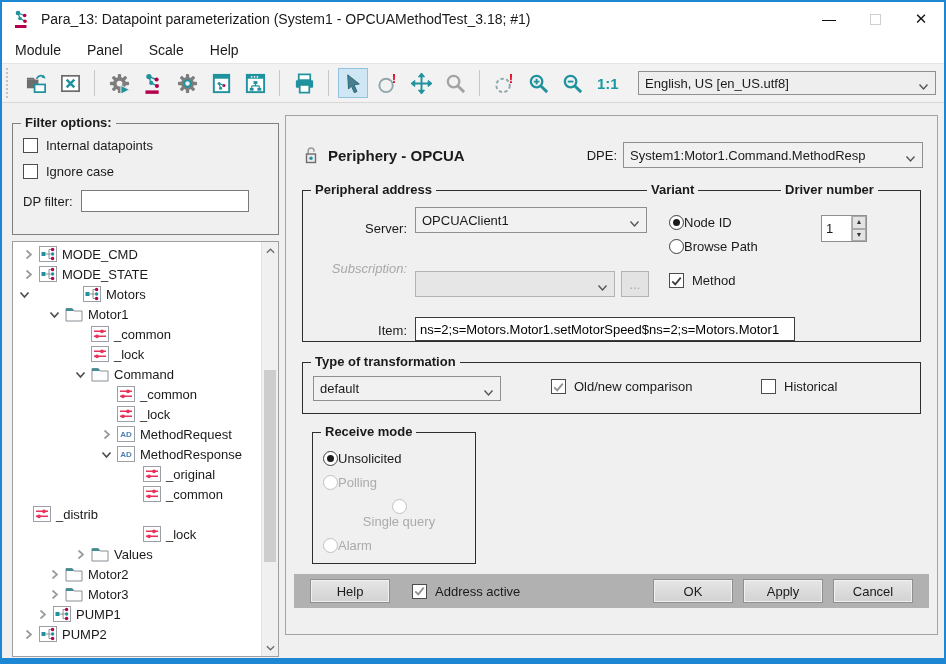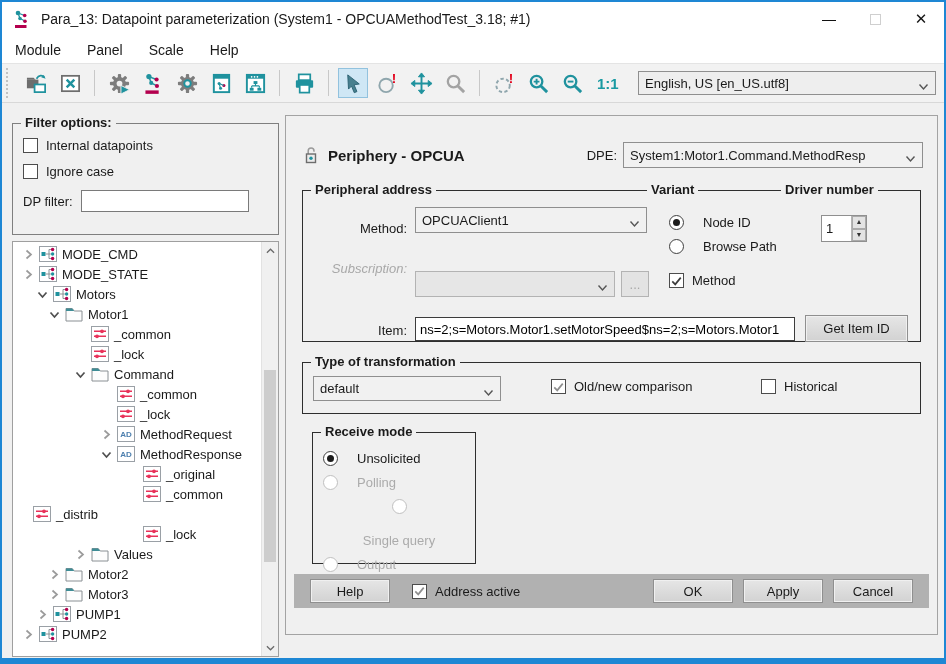--- a/index.html
+++ b/index.html
@@ -89,21 +89,21 @@
   .abs{ position:absolute; }
   .flabel{ text-align:right; width:96px; left:8px; }
   .dim{ color:#a8a8a8; }
   .combo.field{ background:#f1f1f1; }
   .combo.disabled{ background:#e6e6e6; border-color:#b3b3b3; color:#a8a8a8; }
   .btn{ background:linear-gradient(#e6e6e6,#d2d2d2); border:1px solid #8f8f8f; box-shadow:inset 0 0 0 1px #f0f0f0;
     display:inline-flex; align-items:center; justify-content:center; font:13px "Liberation Sans",sans-serif; }
   .btn.disabled{ color:#a8a8a8; background:#e3e3e3; box-shadow:none; border-color:#b3b3b3; }
   .item-input{ border:1px solid #3c3c3c; }
 
-  .rb-row{ display:flex; align-items:center; gap:19px; }
+  .rb-row{ display:flex; align-items:center; gap:0; }
   .rb{ width:15px; height:15px; border:1.5px solid #3f3f3f; border-radius:50%; background:#fff; position:relative; flex:none; }
   .rb.sel::after{ content:''; position:absolute; inset:3px; background:#1c1c1c; border-radius:50%; }
   .rb.dis{ border-color:#c0c0c0; }
   .rb-row.dis .rb-label{ color:#ababab; }
 
   .spinner{ display:flex; height:27px; border:1px solid #8f8f8f; background:#fff; width:46px; }
   .spin-val{ flex:1; display:flex; align-items:center; padding-left:4px; }
   .spin-btns{ width:15px; display:flex; flex-direction:column; border-left:1px solid #b5b5b5; }
   .spin-btn{ flex:1; background:#e3e3e3; border:1px solid #aaa; display:flex; align-items:center; justify-content:center;
     font-size:7px; color:#333; line-height:0; }
@@ -347,21 +347,21 @@
                     <rect x="2.5" y="6" width="4" height="4" fill="#1f929e"></rect>
                     <path d="M6.5 8 h3.5 M10 3.5 v9 M10 3.5 h1.8 M10 8 h1.8 M10 12.5 h1.8" stroke="#8a9094" stroke-width="1" fill="none"></path>
                     <circle cx="13.6" cy="3.5" r="1.7" fill="#b4004e"></circle>
                     <circle cx="13.6" cy="8" r="1.7" fill="#1f929e"></circle>
                     <circle cx="13.6" cy="12.5" r="1.7" fill="#b4004e"></circle>
                   </svg>
                 </span>
                 <span class="row-label">MODE_STATE</span>
               </span>
             </div>
-            <div class="tree-row" style="padding-left: 20px;">
+            <div class="tree-row" style="padding-left: 2px; gap: 48px;">
               <span class="tw-chev">
                 <svg viewBox="0 0 11 11">
                   <path d="M1.5 3.5 L5.5 8 L9.5 3.5" fill="none" stroke="#4f4f4f" stroke-width="1.7"></path>
                 </svg>
               </span>
               <span class="row-content">
                 <span class="icn">
                   <svg viewBox="0 0 18 16">
                     <rect x="0.5" y="0.5" width="17" height="15" fill="#fff" stroke="#9aa0a6"></rect>
                     <rect x="2.5" y="6" width="4" height="4" fill="#1f929e"></rect>
@@ -675,40 +675,39 @@
                 </svg></span>
           </span>
         </span>
       </div>
 
       <div class="box periph-box">
         <span class="box-title">Peripheral address</span>
         <span class="box-title" style="left:344px;">Variant</span>
         <span class="box-title" style="left:478px;">Driver number</span>
 
-        <span class="abs flabel" style="top:30px;">Method:</span>
+        <span class="abs flabel" style="top:30px;">Server:</span>
         <span class="combo field abs" style="left:112px;top:16px;width:232px;height:26px;">
           <span class="combo-text">OPCUAClient1</span>
           <span class="cv icn"><svg viewBox="0 0 11 8">
                 <path d="M1.5 1.5 L5.5 6 L9.5 1.5" fill="none" stroke="#555" stroke-width="1.4"></path>
               </svg></span>
         </span>
 
         <span class="abs flabel dim" style="top:70px;font-style:italic;">Subscription:</span>
         <span class="combo disabled abs" style="left:112px;top:80px;width:200px;height:26px;">
           <span class="combo-text"></span>
           <span class="cv icn dim-ic"><svg viewBox="0 0 11 8">
                 <path d="M1.5 1.5 L5.5 6 L9.5 1.5" fill="none" stroke="#555" stroke-width="1.4"></path>
               </svg></span>
         </span>
         <span class="btn disabled abs" style="left:318px;top:80px;width:28px;height:26px;">...</span>
 
         <span class="abs flabel" style="top:132px;">Item:</span>
         <input class="text-input item-input abs" style="left: 112px; top: 126px; width: 380px; height: 24px;" value="ns=2;s=Motors.Motor1.setMotorSpeed$ns=2;s=Motors.Motor1">
-        <span class="btn abs" style="left:502px;top:124px;width:103px;height:27px;">Get Item ID</span>
 
         <span class="abs" id="variant-radios" style="left:366px;top:24px;">
             <div class="rb-row" style="margin-bottom: 9px;">
               <span class="rb sel"></span>
               <span class="rb-label">Node ID</span>
             </div>
             <div class="rb-row" style="margin-bottom: 9px;">
               <span class="rb"></span>
               <span class="rb-label">Browse Path</span>
             </div>
@@ -764,21 +763,21 @@
               <div class="rb-row dis" style="margin-bottom: 9px;">
                 <span class="rb dis"></span>
                 <span class="rb-label">Polling</span>
               </div>
               <div class="rb-row dis" style="margin-bottom: 9px; flex-direction: column;">
                 <span class="rb dis"></span>
                 <span class="rb-label">Single query</span>
               </div>
               <div class="rb-row dis" style="margin-bottom: 9px;">
                 <span class="rb dis"></span>
-                <span class="rb-label">Output</span>
+                <span class="rb-label">Alarm</span>
               </div>
             </div>
         </div>
       </div>
 
       <div class="footer">
         <span class="btn">Help</span>
         <div class="cb-row">
           <span class="cb checked">
               <svg viewBox="0 0 13 11">

